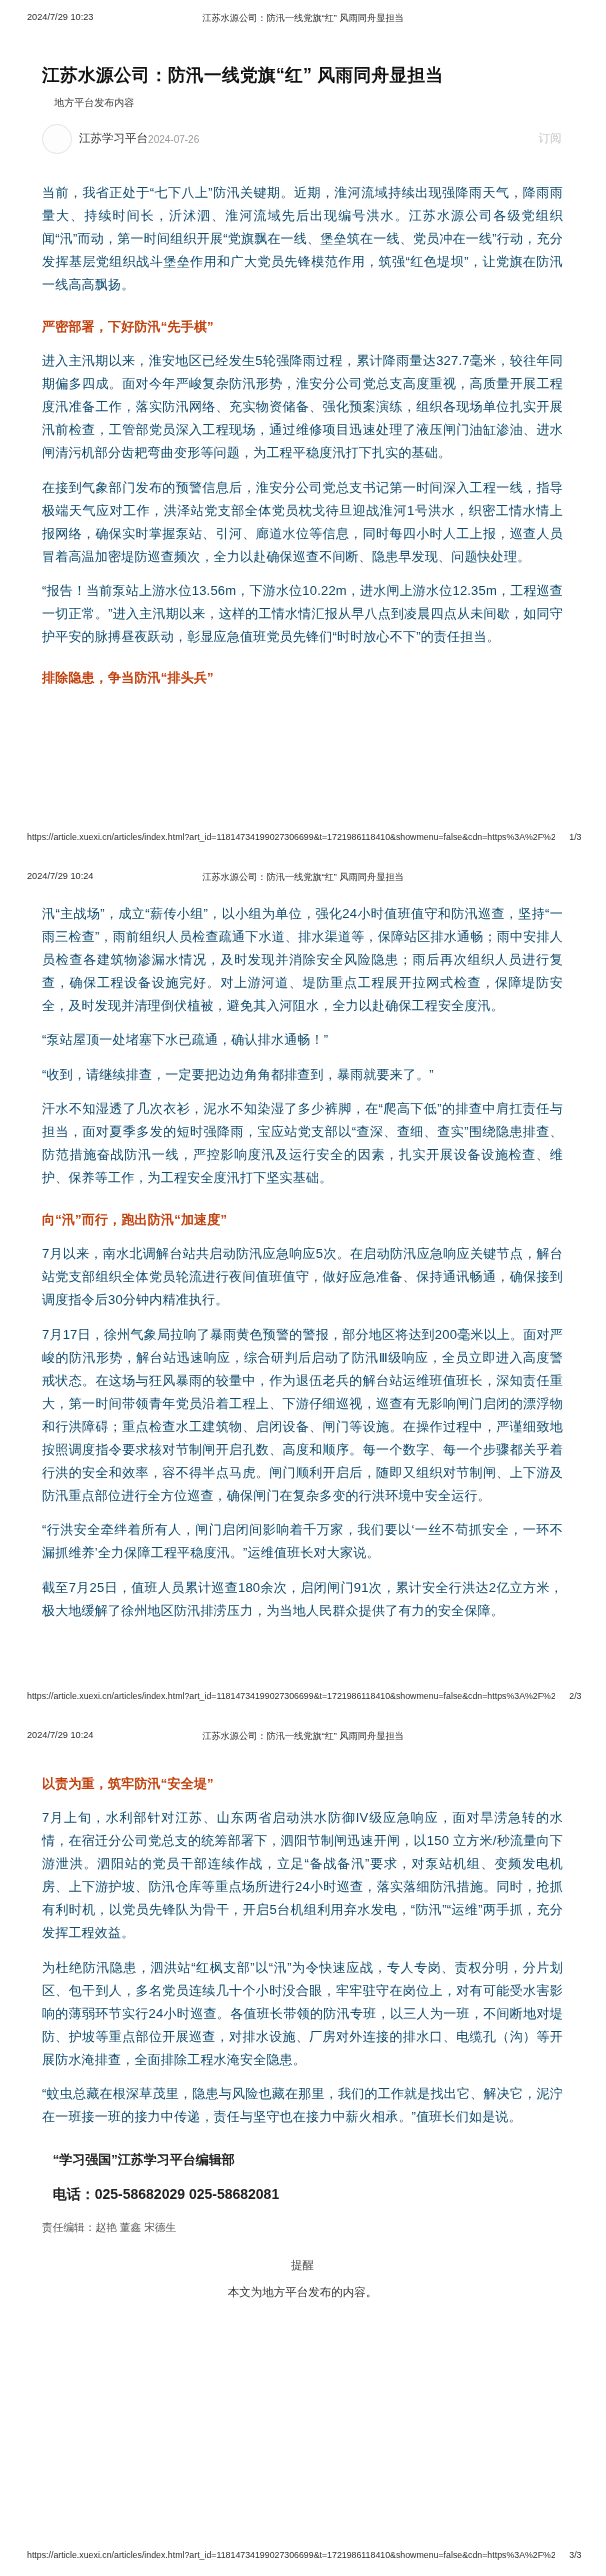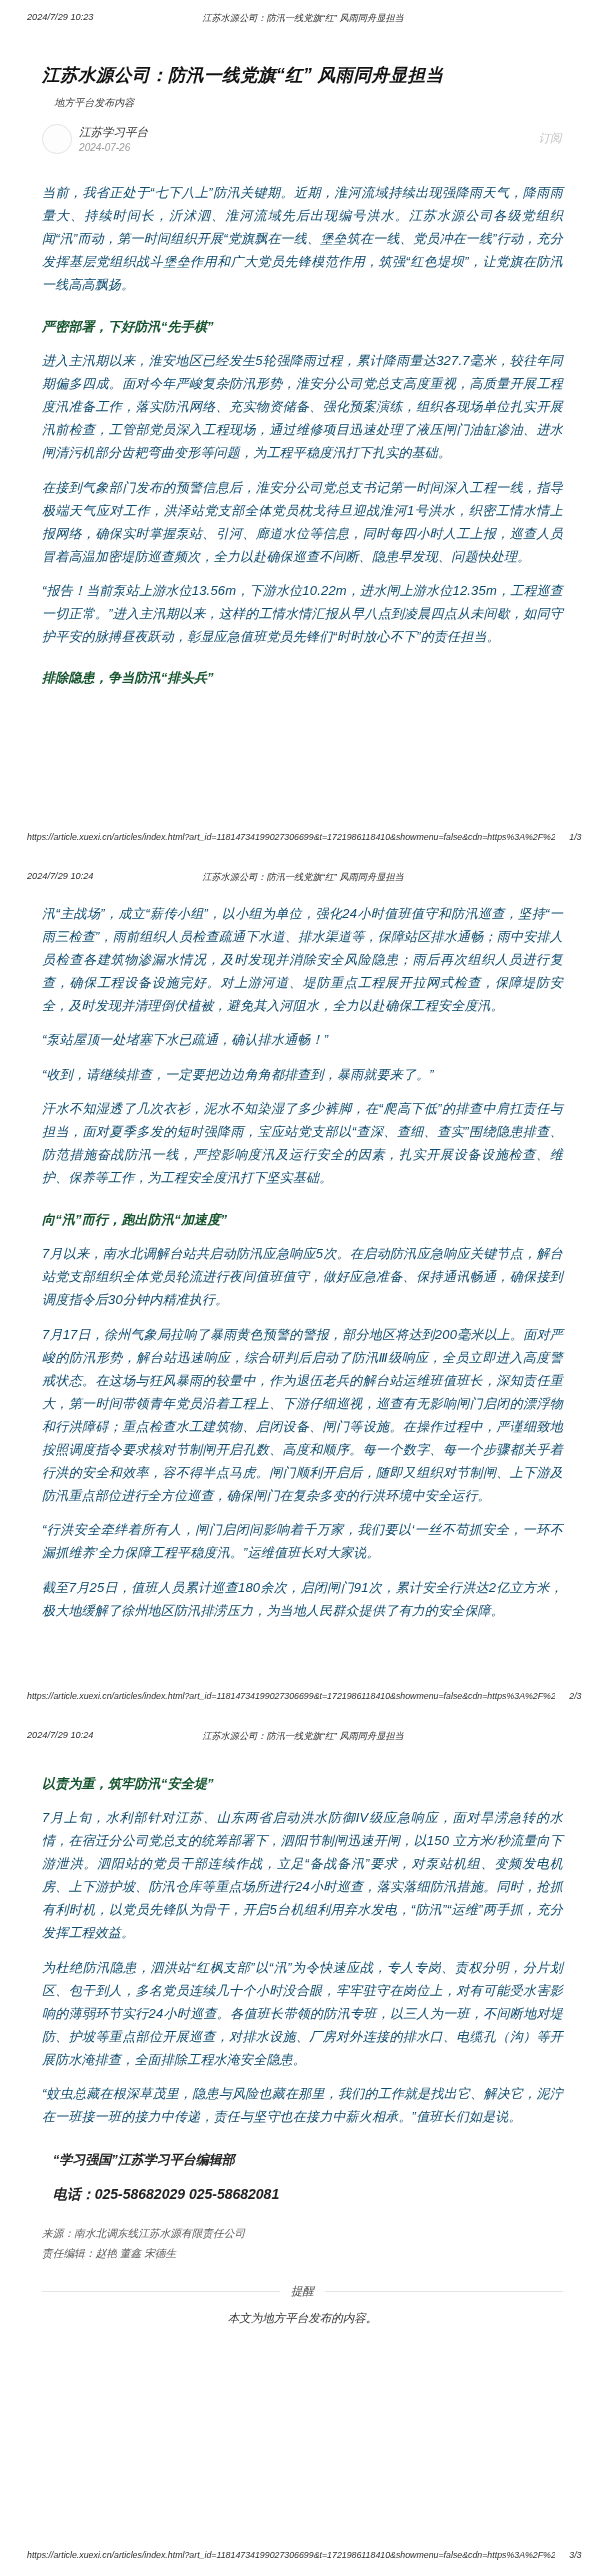--- a/index.html
+++ b/index.html
@@ -1,49 +1,49 @@
 <!DOCTYPE html>
 <html style="font-size:12.2px"><head>
 <meta charset="utf-8">
 <style>
   html,body{margin:0;padding:0;background:#ffffff;}
   body{width:606px;font-family:"Liberation Sans","DejaVu Sans",sans-serif;color:#222;}
-  .page{position:relative;width:606px;height:859px;overflow:hidden;box-sizing:border-box;background:#fff;font-style:italic;}
+  .page{position:relative;width:606px;height:859px;overflow:hidden;box-sizing:border-box;background:#fff;}
 
   
   .print-header{position:relative;height:23px;padding-top:12.2px;font-size:9.2px;color:#2e2e2e;}
   .ph-left{position:absolute;left:27px;top:12.2px;white-space:nowrap;}
   .ph-center{display:block;text-align:center;margin:0 92px;white-space:nowrap;overflow:hidden;}
   .print-footer{position:absolute;left:27px;right:24.5px;bottom:17px;display:flex;justify-content:space-between;align-items:baseline;font-size:8.8px;color:#2e2e2e;}
   .pf-url{white-space:nowrap;overflow:hidden;}
   .pf-num{margin-left:13.8px;flex:0 0 auto;}
 
   
   .content{padding:0 43px 0 42px;}
   .article-title{font-size:17.6px;line-height:24.5px;font-weight:bold;color:#111;margin:27.5px 0 0;letter-spacing:0.4px;}
   .category{margin-top:9.2px;padding-left:12.2px;font-size:10px;color:#3d3d3d;}
   .author-row{display:flex;align-items:center;margin-top:13.8px;}
   .avatar{width:27.5px;height:27.5px;border-radius:50%;border:0.8px solid #e3e3e3;background:#fdfdfd;flex:0 0 auto;}
-  .author-meta{display:flex;flex-direction:column;margin-left:7.6px;justify-content:flex-end;}
+  .author-meta{display:flex;flex-direction:row;margin-left:7.6px;justify-content:flex-end;}
   .author-name{font-size:11.5px;color:#333;}
   .author-date{font-size:10px;color:#9b9b9b;margin-top:2.3px;}
   .subscribe{margin-left:auto;font-size:11.5px;color:#c4c4c4;cursor:pointer;padding:3.1px 1.5px;text-align:right;}
 
   .page-body{margin-top:27.5px;}
   .page-body.cont{margin-top:7.6px;}
   p.bp{font-size:13px;line-height:23px;color:#0c4a6e;text-align:justify;margin:0 0 11.5px;letter-spacing:0.2px;}
-  h2.sec-h{font-size:13px;line-height:23px;color:#14532d;font-weight:bold;margin:18.4px 0 11.5px;letter-spacing:0.2px;}
+  h2.sec-h{font-size:13px;line-height:23px;color:#c2410c;font-weight:bold;margin:18.4px 0 11.5px;letter-spacing:0.2px;}
 
   .sig{font-size:13px;line-height:23px;font-weight:bold;color:#222;margin:20px 0 11.5px;padding-left:10.7px;}
   .phone{font-size:14px;line-height:23px;font-weight:bold;color:#222;margin:0 0 11.5px;padding-left:10.7px;}
   .meta-line{font-size:10.7px;line-height:20.6px;color:#5a5a5a;}
   .meta-line.first{margin-top:17px;}
 
   .notice{margin-top:20px;}
-  .notice-head{display:flex;align-items:center;}
+  .notice-head{display:flex;align-items:center;flex-direction:column;}
   .nh-line{flex:1;height:0.8px;background:#e4e4e4;}
   .nh-text{margin:0 10.7px;font-size:11.5px;color:#4a4a4a;}
   .notice-text{text-align:center;font-size:11.5px;color:#333;margin-top:12.2px;}
 </style>
 </head>
 <body>
 
 <div class="page">
   <div class="print-header">
     <span class="ph-left">2024/7/29 10:23</span>
@@ -105,21 +105,20 @@
     <span class="ph-center">江苏水源公司：防汛一线党旗“红” 风雨同舟显担当</span>
   </div>
   <div class="content">
     <div class="page-body cont">
       <h2 class="sec-h">以责为重，筑牢防汛“安全堤”</h2>
       <p class="bp">7月上旬，水利部针对江苏、山东两省启动洪水防御IV级应急响应，面对旱涝急转的水情，在宿迁分公司党总支的统筹部署下，泗阳节制闸迅速开闸，以150 立方米/秒流量向下游泄洪。泗阳站的党员干部连续作战，立足“备战备汛”要求，对泵站机组、变频发电机房、上下游护坡、防汛仓库等重点场所进行24小时巡查，落实落细防汛措施。同时，抢抓有利时机，以党员先锋队为骨干，开启5台机组利用弃水发电，“防汛”“运维”两手抓，充分发挥工程效益。</p>
       <p class="bp">为杜绝防汛隐患，泗洪站“红枫支部”以“汛”为令快速应战，专人专岗、责权分明，分片划区、包干到人，多名党员连续几十个小时没合眼，牢牢驻守在岗位上，对有可能受水害影响的薄弱环节实行24小时巡查。各值班长带领的防汛专班，以三人为一班，不间断地对堤防、护坡等重点部位开展巡查，对排水设施、厂房对外连接的排水口、电缆孔（沟）等开展防水淹排查，全面排除工程水淹安全隐患。</p>
       <p class="bp">“蚊虫总藏在根深草茂里，隐患与风险也藏在那里，我们的工作就是找出它、解决它，泥泞在一班接一班的接力中传递，责任与坚守也在接力中薪火相承。”值班长们如是说。</p>
       <div class="sig">“学习强国”江苏学习平台编辑部</div>
       <div class="phone">电话：025-58682029 025-58682081</div>
-      <div class="meta-line first">来源：南水北调东线江苏水源有限责任公司</div>
       <div class="meta-line">责任编辑：赵艳 董鑫 宋德生</div>
       <div class="notice">
         <div class="notice-head">
           <span class="nh-line"></span>
           <span class="nh-text">提醒</span>
           <span class="nh-line"></span>
         </div>
         <div class="notice-text">本文为地方平台发布的内容。</div>
       </div>
     </div>

